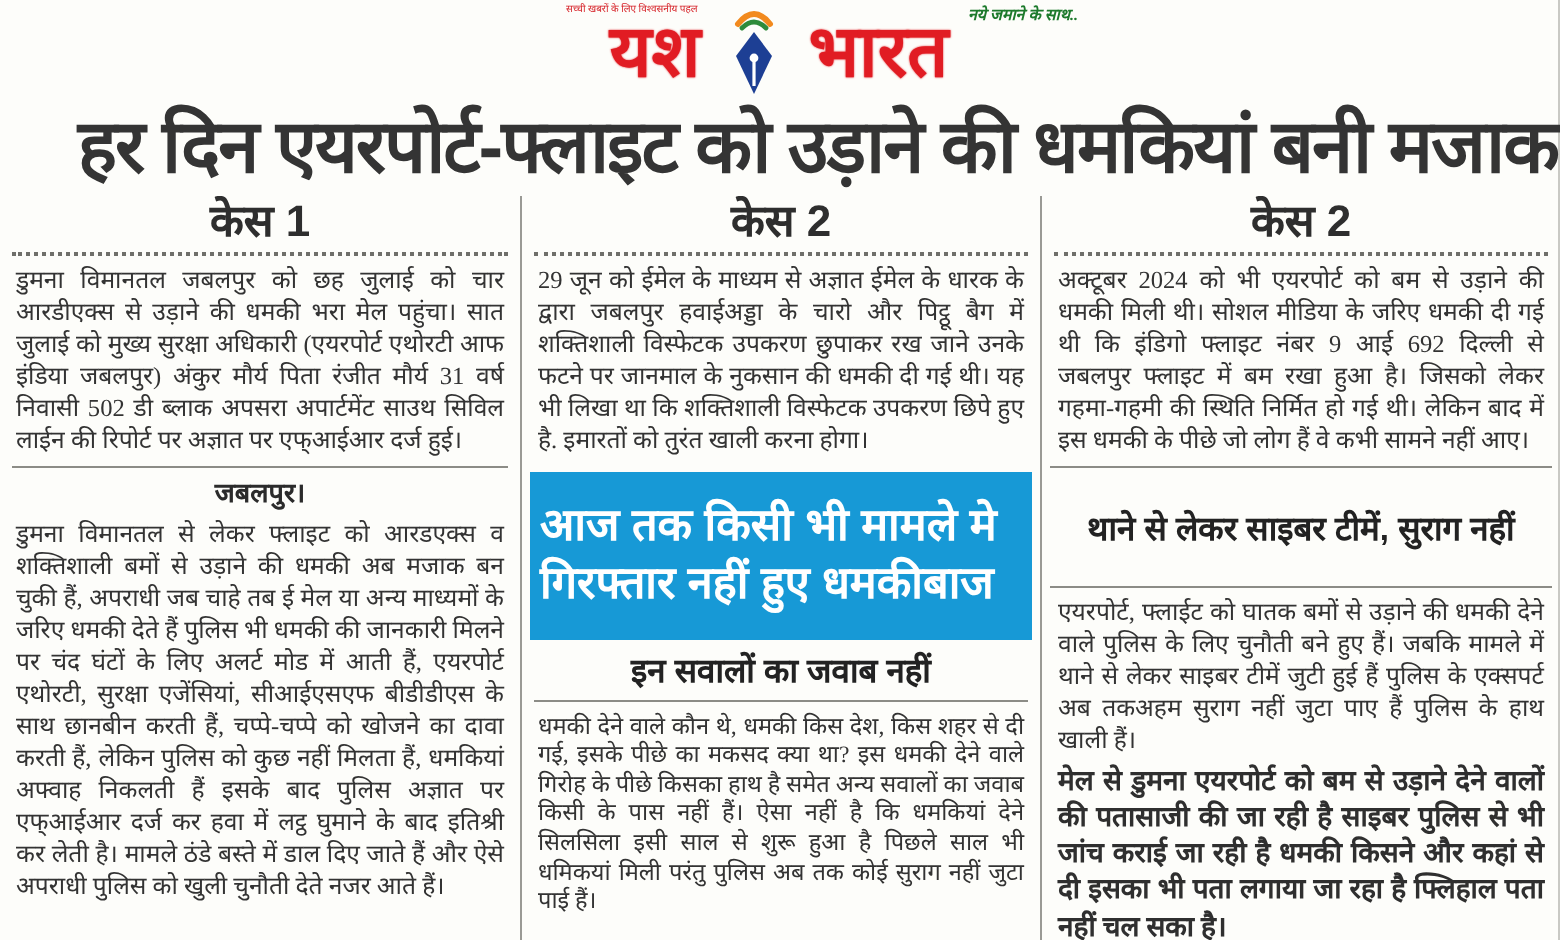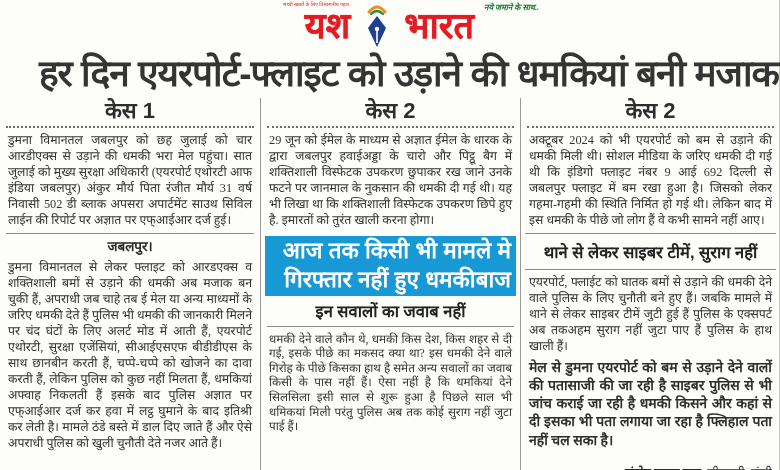--- a/index.html
+++ b/index.html
@@ -61,38 +61,38 @@
 
   
   .rule{border-top:1px solid #8c8c86;margin:4px 6px 0 6px;}
   .dateline{
     text-align:center;font-weight:bold;font-size:13.5px;margin:3px 0 0 0;
     font-family:"Liberation Sans","DejaVu Sans",sans-serif;
   }
 
   
   .blue-box{
-    margin:7px 4px 2px 4px;padding:1px 5px;
+    margin:7px 4px 2px 4px;padding:13px 5px;
     background:#1799d6;color:#ffffff;
-    font-weight:bold;font-size:22.5px;line-height:1.28;text-align:right;
+    font-weight:bold;font-size:22.5px;line-height:1.28;text-align:left;
     font-family:"Liberation Sans","DejaVu Sans",sans-serif;
   }
   .subhead{
     text-align:center;font-weight:bold;font-size:16.5px;margin:3px 0 0 0;
     color:#222;font-family:"Liberation Sans","DejaVu Sans",sans-serif;
   }
   .mid-body{
     font-size:11.8px;line-height:1.24;text-align:justify;
     margin:5px 8px 0 8px;color:#333;
   }
 
   
   .sec-head{
     text-align:center;font-weight:bold;font-size:16.5px;
-    padding:6px 2px;margin:4px 4px 0 4px;
+    padding:18px 2px;margin:4px 4px 0 4px;
     border-top:1px solid #8c8c86;border-bottom:1px solid #8c8c86;
     color:#222;font-family:"Liberation Sans","DejaVu Sans",sans-serif;
   }
   .quote-bar{
     background:#e5e5e2;text-align:center;font-weight:bold;font-size:13.5px;
     margin:8px 5px 0 5px;padding:1px 0;
     border-bottom:1px solid #8c8c86;
     font-family:"Liberation Sans","DejaVu Sans",sans-serif;
   }
   .quote-body{

